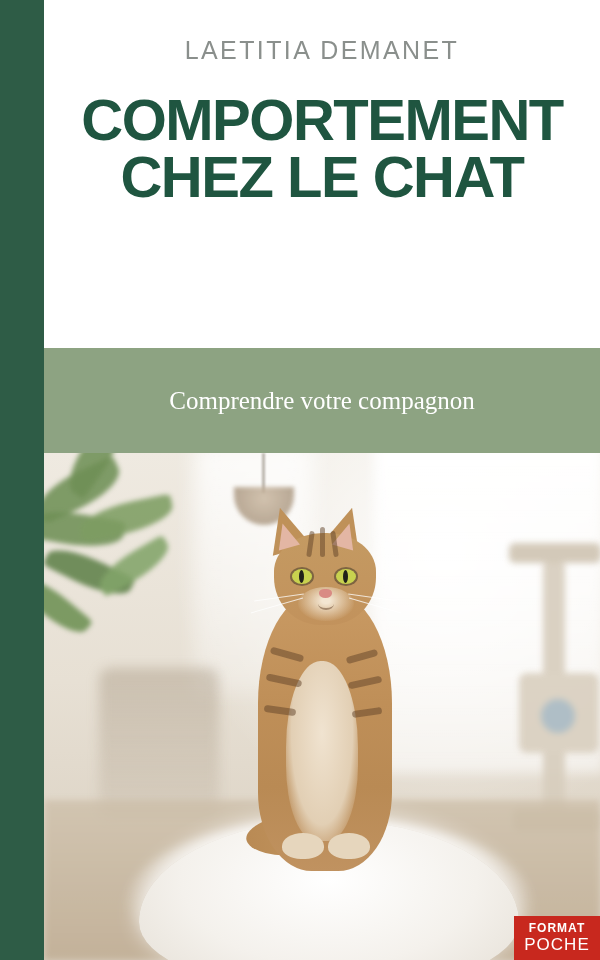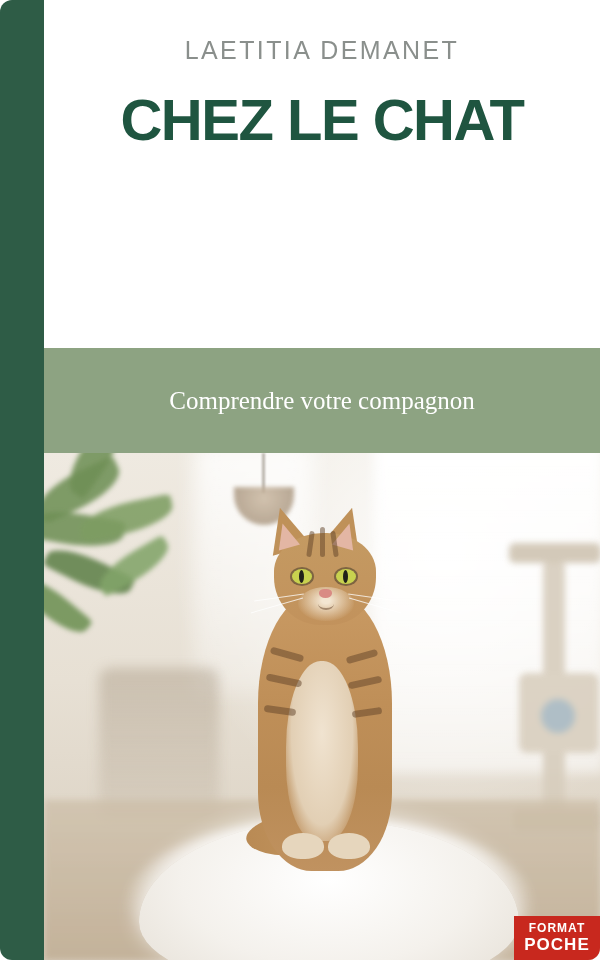--- a/index.html
+++ b/index.html
@@ -9,21 +9,20 @@
   }
   body {
     font-family: "Liberation Sans", sans-serif;
   }
   .cover {
     position: relative;
     width: 600px;
     height: 960px;
     overflow: hidden;
     background: #ffffff;
-    border-radius: 12px;
   }
   
   .spine {
     position: absolute;
     left: 0;
     top: 0;
     width: 44px;
     height: 960px;
     background: #2e5c46;
     z-index: 5;
@@ -434,37 +433,38 @@
     z-index: 9;
   }
   .format-badge .fb1 {
     font-size: 12px;
     font-weight: 700;
     letter-spacing: 1px;
     line-height: 1.2;
   }
   .format-badge .fb2 {
     font-size: 17px;
-    font-weight: 700;
+    font-weight: 400;
     letter-spacing: 1px;
     line-height: 1.1;
   }
 </style>
 </head>
 <body>
 
 <div class="cover">
 
   <div class="spine"></div>
 
   <div class="top-white"></div>
 
   <div class="author">LAETITIA DEMANET</div>
 
   <div class="title">
+    <span class="line l2">COMPORTEMENT</span>
     <span class="line l3">CHEZ LE CHAT</span>
   </div>
 
   <div class="subtitle-band">
     <div class="subtitle">
       <span>Comprendre votre compagnon</span>
     </div>
   </div>
 
   <div class="photo">

